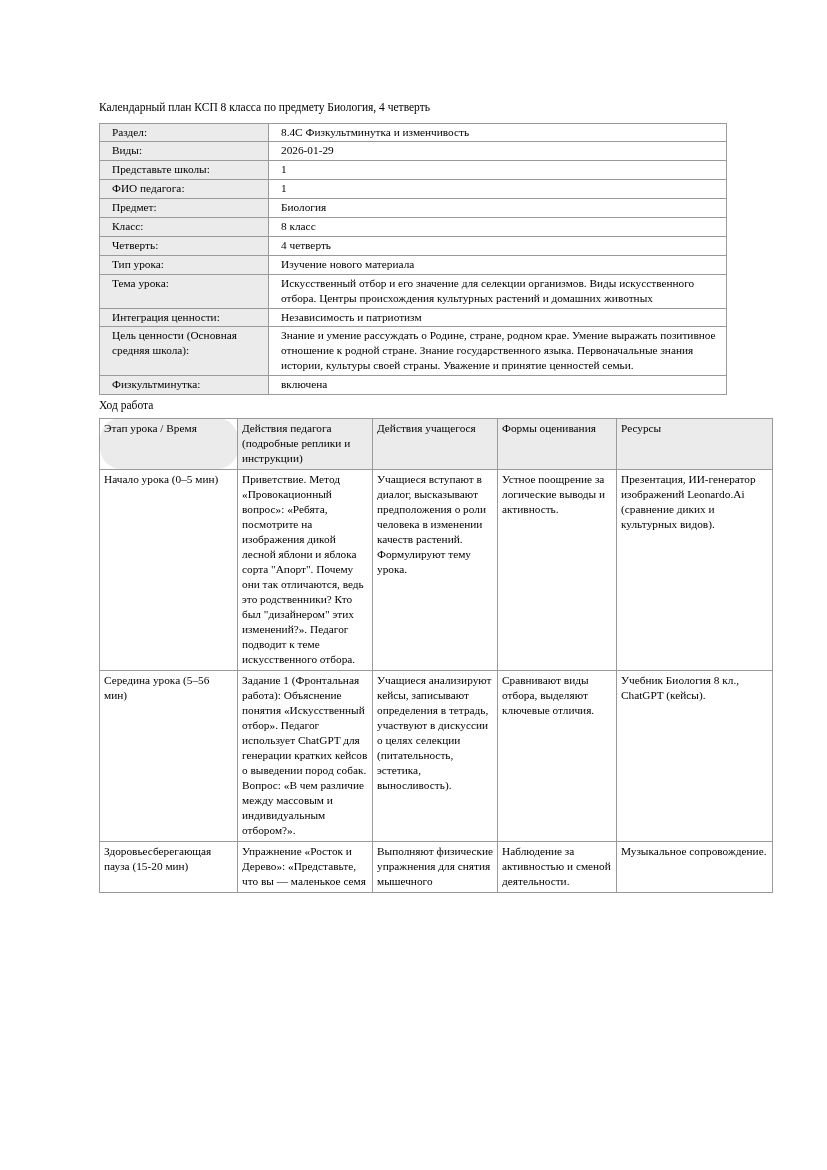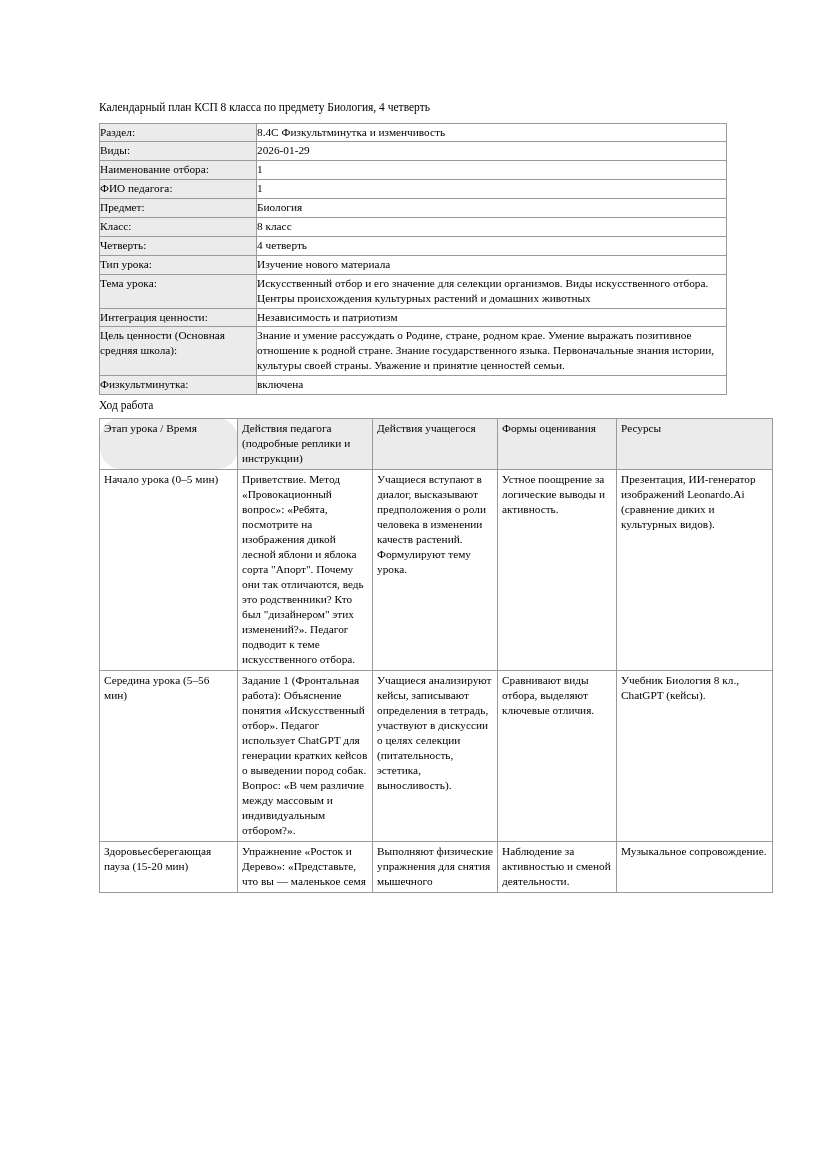--- a/index.html
+++ b/index.html
@@ -30,21 +30,21 @@
   }
   table {
     border-collapse: collapse;
     width: 628px;
     table-layout: fixed;
   }
   table.info-table td {
     border: 1px solid #9a9a9a;
     font-size: 11.3px;
     line-height: 1.32;
-    padding: 1px 4px 2px 0;
+    padding: 1px 4px 2px 12px;
     vertical-align: top;
     font-family: "Liberation Serif", serif;
   }
   table.info-table td.label {
     width: 152px;
     background: #ebebeb;
   }
   table.info-table td.value {
     background: #ffffff;
   }
@@ -83,21 +83,21 @@
     <tbody>
       <tr>
         <td class="label">Раздел:</td>
         <td class="value">8.4C Физкультминутка и изменчивость</td>
       </tr>
       <tr>
         <td class="label">Виды:</td>
         <td class="value">2026-01-29</td>
       </tr>
       <tr>
-        <td class="label">Наименование отбора:</td>
+        <td class="label">Представьте школы:</td>
         <td class="value">1</td>
       </tr>
       <tr>
         <td class="label">ФИО педагога:</td>
         <td class="value">1</td>
       </tr>
       <tr>
         <td class="label">Предмет:</td>
         <td class="value">Биология</td>
       </tr>

